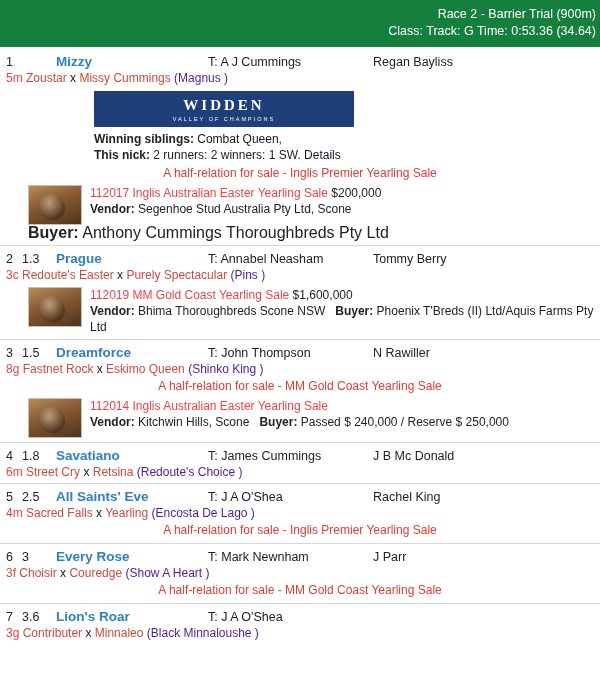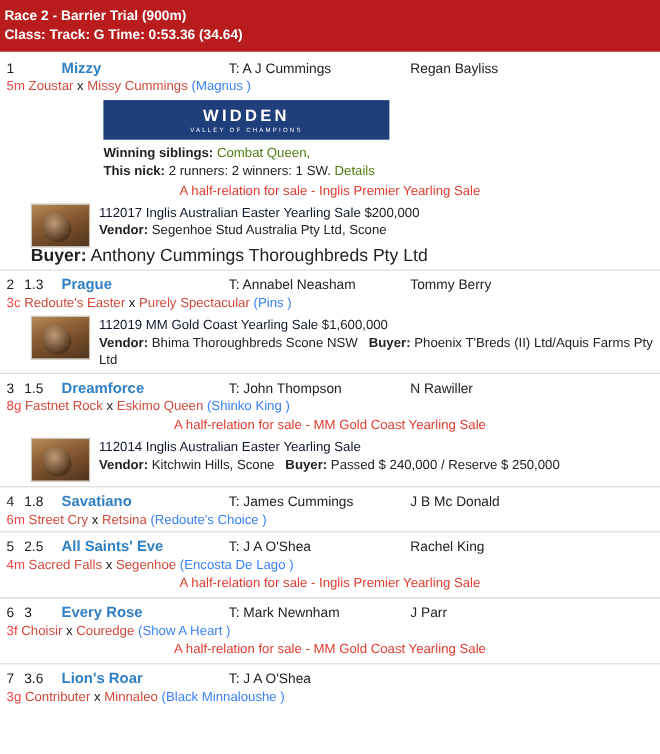--- a/index.html
+++ b/index.html
@@ -13,25 +13,25 @@
     background: #ffffff;
     font-family: "Liberation Sans", sans-serif;
     font-size: 12px;
     color: #222;
     overflow: hidden;
   }
   .page { width: 600px; position: relative; }
 
   
   .race-header {
-    background: #b91c1c;
+    background: #15803d;
     color: #ffffff;
-    text-align: left;
+    text-align: right;
     padding: 6px 4px 7px 4px;
-    font-weight: bold;
+    font-weight: normal;
     font-size: 12.5px;
     line-height: 17px;
   }
   .race-header .line2 { font-size: 12.5px; }
 
   
   .runner {
     border-top: 1px solid #d7d7d7;
     padding: 5px 6px 4px 6px;
   }
@@ -73,21 +73,21 @@
   }
   .pedigree {
     margin-top: 2px;
     font-size: 12px;
     color: #222;
     padding-left: 0px;
   }
   .pedigree .age { color: #ef4444; }
   .pedigree .dam { color: #cf4a3c; }
   .pedigree .sire { color: #cf4a3c; }
-  .pedigree .damsire { color: #3b82f6; }
+  .pedigree .damsire { color: #4c1d95; }
 
   .note-red {
     color: #e03c2f;
     text-align: center;
     font-size: 12px;
     margin: 3px 0 2px 0;
   }
 
   
   .banner-wrap {
@@ -98,31 +98,31 @@
     width: 260px;
     height: 36px;
     background: #1f3f7a;
     color: #ffffff;
     display: flex;
     flex-direction: column;
     align-items: center;
     justify-content: center;
     letter-spacing: 2px;
   }
-  .banner .b1 { font-family: Liberation Sans, sans-serif; font-size: 15px; font-weight: bold; letter-spacing: 3px; }
+  .banner .b1 { font-family: Liberation Serif, serif; font-size: 15px; font-weight: bold; letter-spacing: 3px; }
   .banner .b2 { font-size: 5.5px; letter-spacing: 2px; margin-top: 2px; }
 
   .sib-block {
     padding-left: 88px;
     font-size: 12px;
     line-height: 16px;
   }
   .sib-block b { font-weight: bold; }
   .sib-block a { color: #cf4a3c; text-decoration: none; }
-  .sib-block .link-blue { color: #4d7c0f; text-decoration: none; margin-top: 12px; }
+  .sib-block .link-blue { color: #0f172a; text-decoration: none; margin-top: 12px; }
 
   
   .sale-block {
     display: flex;
     margin-top: 5px;
     padding-left: 22px;
   }
   .thumb {
     width: 54px;
     height: 40px;
@@ -135,21 +135,21 @@
   }
   .thumb::after {
     content: "";
     position: absolute;
     left: 10px; top: 8px;
     width: 26px; height: 26px;
     background: radial-gradient(ellipse at 40% 35%, rgba(255,230,200,.45), rgba(0,0,0,.25) 70%);
     border-radius: 40% 55% 45% 50%;
   }
   .sale-text { font-size: 12px; line-height: 16px; }
-  .sale-text .sale-line1 { color: #0f172a; text-align: center; }
+  .sale-text .sale-line1 { color: #ef4444; text-align: center; }
   .sale-text .price { color: #222; }
   .sale-text b { font-weight: bold; }
   .buyer-line {
     font-size: 16px;
     padding-left: 22px;
     line-height: 16px;
   }
   .buyer-line b { font-weight: bold; }
 </style>
 </head>
@@ -322,21 +322,21 @@
       <div class="trainer">
         <span>T:</span>
         <span>J A O'Shea</span>
       </div>
       <div class="jockey">Rachel King</div>
     </div>
     <div class="pedigree">
       <span class="age">4m</span>
       <span class="sire">Sacred Falls</span>
       <span>x</span>
-      <span class="dam">Segenhoe</span>
+      <span class="dam">Yearling</span>
       <span class="damsire">(Encosta De Lago )</span>
     </div>
     <div class="note-red">A half-relation for sale - Inglis Premier Yearling Sale</div>
   </div>
 
   <div class="runner">
     <div class="row-main">
       <div class="num">6</div>
       <div class="margin">3</div>
       <div class="horse">Every Rose</div>

